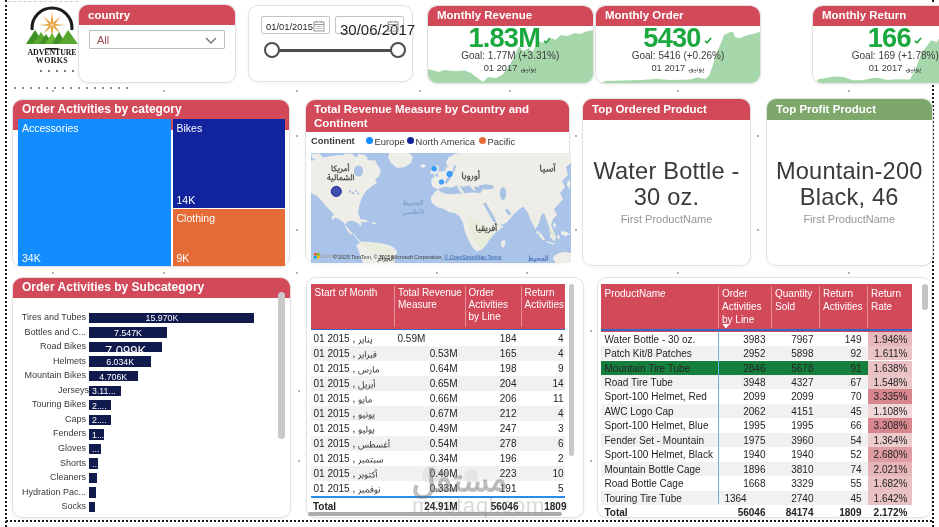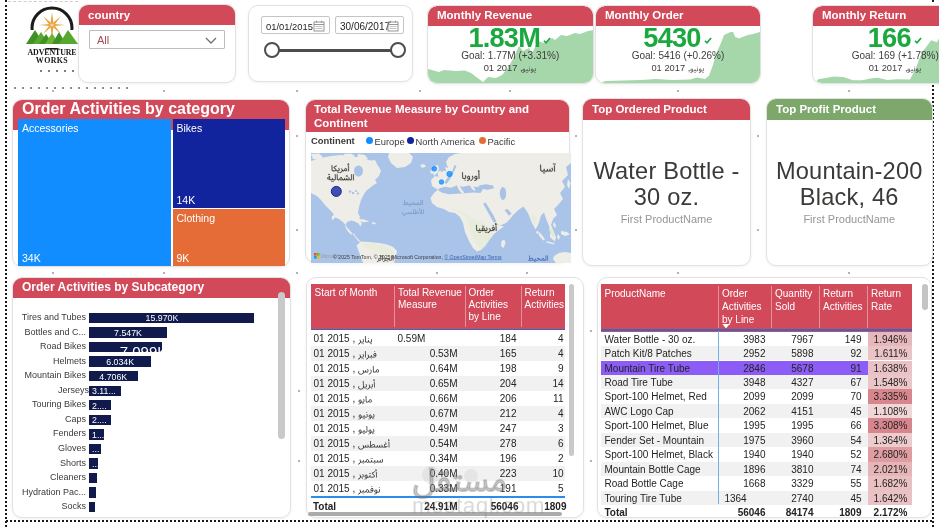--- a/index.html
+++ b/index.html
@@ -57,21 +57,21 @@
       <svg class="abs" style="right:4px;top:3px;width:12px;height:12px" viewBox="0 0 12 12">
 <rect x="1" y="2" width="10" height="9" fill="none" stroke="#8a8a8a" stroke-width="0.9"></rect>
 <line x1="1" y1="4.5" x2="11" y2="4.5" stroke="#8a8a8a" stroke-width="0.9"></line>
 <line x1="3.5" y1="0.8" x2="3.5" y2="2.5" stroke="#8a8a8a" stroke-width="1"></line>
 <line x1="8.5" y1="0.8" x2="8.5" y2="2.5" stroke="#8a8a8a" stroke-width="1"></line>
 <line x1="2.5" y1="6.5" x2="9.5" y2="6.5" stroke="#b5b5b5" stroke-width="0.8"></line>
 <line x1="2.5" y1="8.5" x2="9.5" y2="8.5" stroke="#b5b5b5" stroke-width="0.8"></line>
 </svg>
     </div>
 <div class="abs" style="left:86px;top:10px;width:69px;height:18px;border:1px solid #c5c5c5;border-radius:2px">
-<span class="abs" style="left:4px;top:3.5px;font-size:10px;color:#252423">30/06/2017</span>
+<span class="abs" style="left:4px;top:3.5px;font-size:15px;color:#252423">30/06/2017</span>
       <svg class="abs" style="right:4px;top:3px;width:12px;height:12px" viewBox="0 0 12 12">
 <rect x="1" y="2" width="10" height="9" fill="none" stroke="#8a8a8a" stroke-width="0.9"></rect>
 <line x1="1" y1="4.5" x2="11" y2="4.5" stroke="#8a8a8a" stroke-width="0.9"></line>
 <line x1="3.5" y1="0.8" x2="3.5" y2="2.5" stroke="#8a8a8a" stroke-width="1"></line>
 <line x1="8.5" y1="0.8" x2="8.5" y2="2.5" stroke="#8a8a8a" stroke-width="1"></line>
 <line x1="2.5" y1="6.5" x2="9.5" y2="6.5" stroke="#b5b5b5" stroke-width="0.8"></line>
 <line x1="2.5" y1="8.5" x2="9.5" y2="8.5" stroke="#b5b5b5" stroke-width="0.8"></line>
 </svg>
     </div>
 <div class="abs" style="left:23px;top:43px;width:126px;height:3px;background:#4f4d4b;border-radius:2px"></div>
@@ -111,21 +111,21 @@
 <div class="hdr" style="height:19.5px;font-size:11.5px;line-height:19.5px;padding-left:9px">Monthly Return</div>
 <div class="abs" style="left:0;top:16.6px;width:100%;height:30px;line-height:30px;text-align:center;font-size:27.2px;font-weight:bold;color:#1ba83f;letter-spacing:-0.8px">166<svg style="width:10px;height:7.5px;vertical-align:2px;margin-left:2px" viewBox="0 0 13 11">
         <path d="M2 5.5 L5 8.5 L11 1.5" fill="none" stroke="#1ba83f" stroke-width="2.4"></path>
       </svg></div>
 <div class="abs" style="left:0;top:43.6px;width:100%;height:12px;line-height:12px;text-align:center;font-size:10px;color:#3d3d3d">Goal: 169 (+1.78%)</div>
 <div class="abs" style="left:0;top:53.8px;width:100%;height:11px;line-height:11px;text-align:center"><span style="font-size:9.3px;color:#3d3d3d">01 2017 ,</span><svg style="width:14.3px;height:9.5px;overflow:visible;vertical-align:-2.6px" viewBox="0 -950 1885 1250">
         <path d="M58 230 40 148Q100 140 150.5 125.5Q201 111 237.5 84.0Q274 57 294.0 13.0Q314 -31 314 -97Q314 -165 289.0 -210.0Q264 -255 224 -255Q203 -255 185.0 -239.0Q167 -223 155.5 -196.0Q144 -169 144 -137Q144 -119 152.0 -107.5Q160 -96 175.5 -89.5Q191 -83 215.0 -80.0Q239 -77 271 -77H482Q503 -77 512.5 -65.5Q522 -54 522 -38Q522 -22 508.0 -8.5Q494 5 472 5H233Q188 5 149.5 -8.0Q111 -21 87.5 -48.5Q64 -76 64 -121Q64 -163 77.0 -201.5Q90 -240 112.5 -270.5Q135 -301 165.5 -319.0Q196 -337 232 -337Q278 -337 314.0 -310.0Q350 -283 371.0 -228.5Q392 -174 392 -91Q392 2 354.5 69.5Q317 137 242.5 177.0Q168 217 58 230Z M472 5 482 -77Q532 -77 560.0 -84.5Q588 -92 602.5 -113.5Q617 -135 626.0 -176.0Q635 -217 648 -283L726 -268Q722 -250 717.0 -228.0Q712 -206 708.5 -184.5Q705 -163 705 -147Q705 -132 707.0 -119.0Q709 -106 722.0 -97.0Q735 -88 766.0 -82.5Q797 -77 855 -77Q876 -77 885.5 -65.5Q895 -54 895 -38Q895 -22 881.0 -8.5Q867 5 845 5Q784 5 748.0 -1.5Q712 -8 693.5 -21.0Q675 -34 667.5 -53.5Q660 -73 656 -99L686 -97Q670 -65 651.5 -45.0Q633 -25 609.0 -14.0Q585 -3 551.5 1.0Q518 5 472 5ZM724 194Q703 194 688.5 179.5Q674 165 674 145Q674 125 688.5 110.0Q703 95 724 95Q744 95 758.5 110.0Q773 125 773 145Q773 165 758.5 179.5Q744 194 724 194ZM587 194Q566 194 551.5 179.5Q537 165 537 145Q537 125 551.5 110.0Q566 95 587 95Q607 95 621.5 110.0Q636 125 636 145Q636 165 621.5 179.5Q607 194 587 194Z M845 5 855 -77Q904 -77 933.0 -83.0Q962 -89 975.0 -107.5Q988 -126 988 -163Q988 -188 980.0 -222.5Q972 -257 959.0 -296.0Q946 -335 931 -373L1012 -403Q1025 -371 1036.5 -330.0Q1048 -289 1056.0 -249.0Q1064 -209 1064 -179Q1064 -139 1055.5 -108.5Q1047 -78 1030.0 -56.5Q1013 -35 986.5 -21.5Q960 -8 925.0 -1.5Q890 5 845 5ZM973 -507Q952 -507 937.5 -521.5Q923 -536 923 -556Q923 -576 937.5 -591.0Q952 -606 973 -606Q993 -606 1007.5 -591.0Q1022 -576 1022 -556Q1022 -536 1007.5 -521.5Q993 -507 973 -507Z M1172 230 1154 148Q1214 140 1264.5 125.5Q1315 111 1351.5 84.0Q1388 57 1408.0 13.0Q1428 -31 1428 -97Q1428 -165 1403.0 -210.0Q1378 -255 1338 -255Q1317 -255 1299.0 -239.0Q1281 -223 1269.5 -196.0Q1258 -169 1258 -137Q1258 -119 1266.0 -107.5Q1274 -96 1289.5 -89.5Q1305 -83 1329.0 -80.0Q1353 -77 1385 -77H1596Q1617 -77 1626.5 -65.5Q1636 -54 1636 -38Q1636 -22 1622.0 -8.5Q1608 5 1586 5H1347Q1302 5 1263.5 -8.0Q1225 -21 1201.5 -48.5Q1178 -76 1178 -121Q1178 -163 1191.0 -201.5Q1204 -240 1226.5 -270.5Q1249 -301 1279.5 -319.0Q1310 -337 1346 -337Q1392 -337 1428.0 -310.0Q1464 -283 1485.0 -228.5Q1506 -174 1506 -91Q1506 2 1468.5 69.5Q1431 137 1356.5 177.0Q1282 217 1172 230Z M1586 5 1596 -77Q1655 -77 1688.0 -81.5Q1721 -86 1735.0 -104.5Q1749 -123 1749 -163Q1749 -188 1741.0 -222.5Q1733 -257 1720.0 -296.0Q1707 -335 1692 -373L1773 -403Q1786 -371 1797.5 -330.0Q1809 -289 1817.0 -249.0Q1825 -209 1825 -179Q1825 -129 1811.5 -94.0Q1798 -59 1769.0 -37.0Q1740 -15 1694.5 -5.0Q1649 5 1586 5ZM1771 194Q1750 194 1735.5 179.5Q1721 165 1721 145Q1721 125 1735.5 110.0Q1750 95 1771 95Q1791 95 1805.5 110.0Q1820 125 1820 145Q1820 165 1805.5 179.5Q1791 194 1771 194ZM1634 194Q1613 194 1598.5 179.5Q1584 165 1584 145Q1584 125 1598.5 110.0Q1613 95 1634 95Q1654 95 1668.5 110.0Q1683 125 1683 145Q1683 165 1668.5 179.5Q1654 194 1634 194Z" fill="#3d3d3d"></path>
       </svg></div>
 </div>
 <div class="card" style="left:12px;top:99px;width:278px;height:168px">
-<div class="hdr" style="height:30px;font-size:16px;line-height:18px;padding-left:9px">Order Activities by category</div>
+<div class="hdr" style="height:30px;font-size:12px;line-height:18px;padding-left:9px">Order Activities by category</div>
 <div class="abs" style="left:5px;top:18.5px;width:267px;height:147px;font-size:10.5px;color:#fff">
 <div class="abs" style="left:0;top:0;width:153px;height:147px;background:#118dff">
 <span class="abs" style="left:4px;top:3px">Accessories</span>
         <span class="abs" style="left:4px;bottom:2px">34K</span>
       </div>
 <div class="abs" style="left:154.5px;top:0;width:112.5px;height:89px;background:#12239e">
 <span class="abs" style="left:4px;top:3px">Bikes</span>
         <span class="abs" style="left:4px;bottom:2px">14K</span>
       </div>
 <div class="abs" style="left:154.5px;top:90.5px;width:112.5px;height:56.5px;background:#e66c37">
@@ -229,21 +229,21 @@
 <div class="abs" style="left:265px;top:14px;width:7px;height:147px;background:#c9c9c9;border-radius:4px"></div>
 </div>
 <div class="abs" style="left:12px;top:312.0px;width:74px;text-align:right;font-size:9px;color:#3b3a39;white-space:nowrap">Tires and Tubes</div>
 <div class="abs" style="left:89px;top:312.8px;width:165px;height:10.4px;background:#101a4d"></div>
 <div class="abs" style="left:89px;top:313.4px;width:146px;text-align:center;font-size:8.8px;color:#fff">15.970K</div>
 <div class="abs" style="left:12px;top:326.6px;width:74px;text-align:right;font-size:9px;color:#3b3a39;white-space:nowrap">Bottles and C...</div>
 <div class="abs" style="left:89px;top:327.4px;width:78px;height:10.4px;background:#101a4d"></div>
 <div class="abs" style="left:89px;top:327.9px;width:78px;text-align:center;font-size:8.8px;color:#fff">7.547K</div>
 <div class="abs" style="left:12px;top:341.1px;width:74px;text-align:right;font-size:9px;color:#3b3a39;white-space:nowrap">Road Bikes</div>
 <div class="abs" style="left:89px;top:341.9px;width:73.4px;height:10.4px;background:#101a4d"></div>
-<div class="abs" style="left:107px;top:342.5px;width:73px;text-align:center;font-size:15px;color:#fff">7.099K</div>
+<div class="abs" style="left:89px;top:342.5px;width:73px;text-align:center;font-size:13px;color:#fff">7.099K</div>
 <div class="abs" style="left:12px;top:355.6px;width:74px;text-align:right;font-size:9px;color:#3b3a39;white-space:nowrap">Helmets</div>
 <div class="abs" style="left:89px;top:356.4px;width:62.4px;height:10.4px;background:#101a4d"></div>
 <div class="abs" style="left:89px;top:357.0px;width:62.4px;text-align:center;font-size:8.8px;color:#fff">6.034K</div>
 <div class="abs" style="left:12px;top:370.2px;width:74px;text-align:right;font-size:9px;color:#3b3a39;white-space:nowrap">Mountain Bikes</div>
 <div class="abs" style="left:89px;top:371.0px;width:48.6px;height:10.4px;background:#101a4d"></div>
 <div class="abs" style="left:89px;top:371.6px;width:48.6px;text-align:center;font-size:8.8px;color:#fff">4.706K</div>
 <div class="abs" style="left:15px;top:384.8px;width:74px;text-align:right;font-size:9px;color:#3b3a39;white-space:nowrap">Jerseys</div>
 <div class="abs" style="left:89px;top:385.6px;width:32.2px;height:10.4px;background:#101a4d"></div>
 <div class="abs" style="left:92px;top:386.1px;font-size:8.8px;color:#fff">3.11...</div>
 <div class="abs" style="left:12px;top:399.3px;width:74px;text-align:right;font-size:9px;color:#3b3a39;white-space:nowrap">Touring Bikes</div>
@@ -411,21 +411,21 @@
 <div class="abs" style="left:247px;top:2px;width:60px;text-align:right;z-index:2">1.946%</div>
   </div>
 <div class="abs" style="left:600.5px;top:346.05px;width:311.5px;height:14.45px;background:#f1f1f1;font-size:10px;color:#252423">
 <span class="abs" style="left:4px;top:2px;white-space:nowrap">Patch Kit/8 Patches</span>
 <div class="abs" style="left:105px;top:2px;width:60px;text-align:right">2952</div>
 <div class="abs" style="left:153px;top:2px;width:60px;text-align:right">5898</div>
 <div class="abs" style="left:201px;top:2px;width:60px;text-align:right">92</div>
 <div class="abs" style="left:267px;top:0;width:44.5px;height:14.45px;background:rgb(234,195,198)"></div>
 <div class="abs" style="left:247px;top:2px;width:60px;text-align:right;z-index:2">1.611%</div>
   </div>
-<div class="abs" style="left:600.5px;top:360.50px;width:311.5px;height:16px;background:#8b5cf6;font-size:10px;color:#252423">
+<div class="abs" style="left:600.5px;top:360.50px;width:311.5px;height:16px;background:#15803d;font-size:10px;color:#252423">
 <span class="abs" style="left:4px;top:2px;white-space:nowrap">Mountain Tire Tube</span>
 <div class="abs" style="left:105px;top:2px;width:60px;text-align:right">2846</div>
 <div class="abs" style="left:153px;top:2px;width:60px;text-align:right">5678</div>
 <div class="abs" style="left:201px;top:2px;width:60px;text-align:right">91</div>
 <div class="abs" style="left:267px;top:0;width:44.5px;height:14.45px;background:rgb(234,194,197)"></div>
 <div class="abs" style="left:247px;top:2px;width:60px;text-align:right;z-index:2">1.638%</div>
   </div>
 <div class="abs" style="left:600.5px;top:374.95px;width:311.5px;height:14.45px;background:#f1f1f1;font-size:10px;color:#252423">
 <span class="abs" style="left:4px;top:2px;white-space:nowrap">Road Tire Tube</span>
 <div class="abs" style="left:105px;top:2px;width:60px;text-align:right">3948</div>

